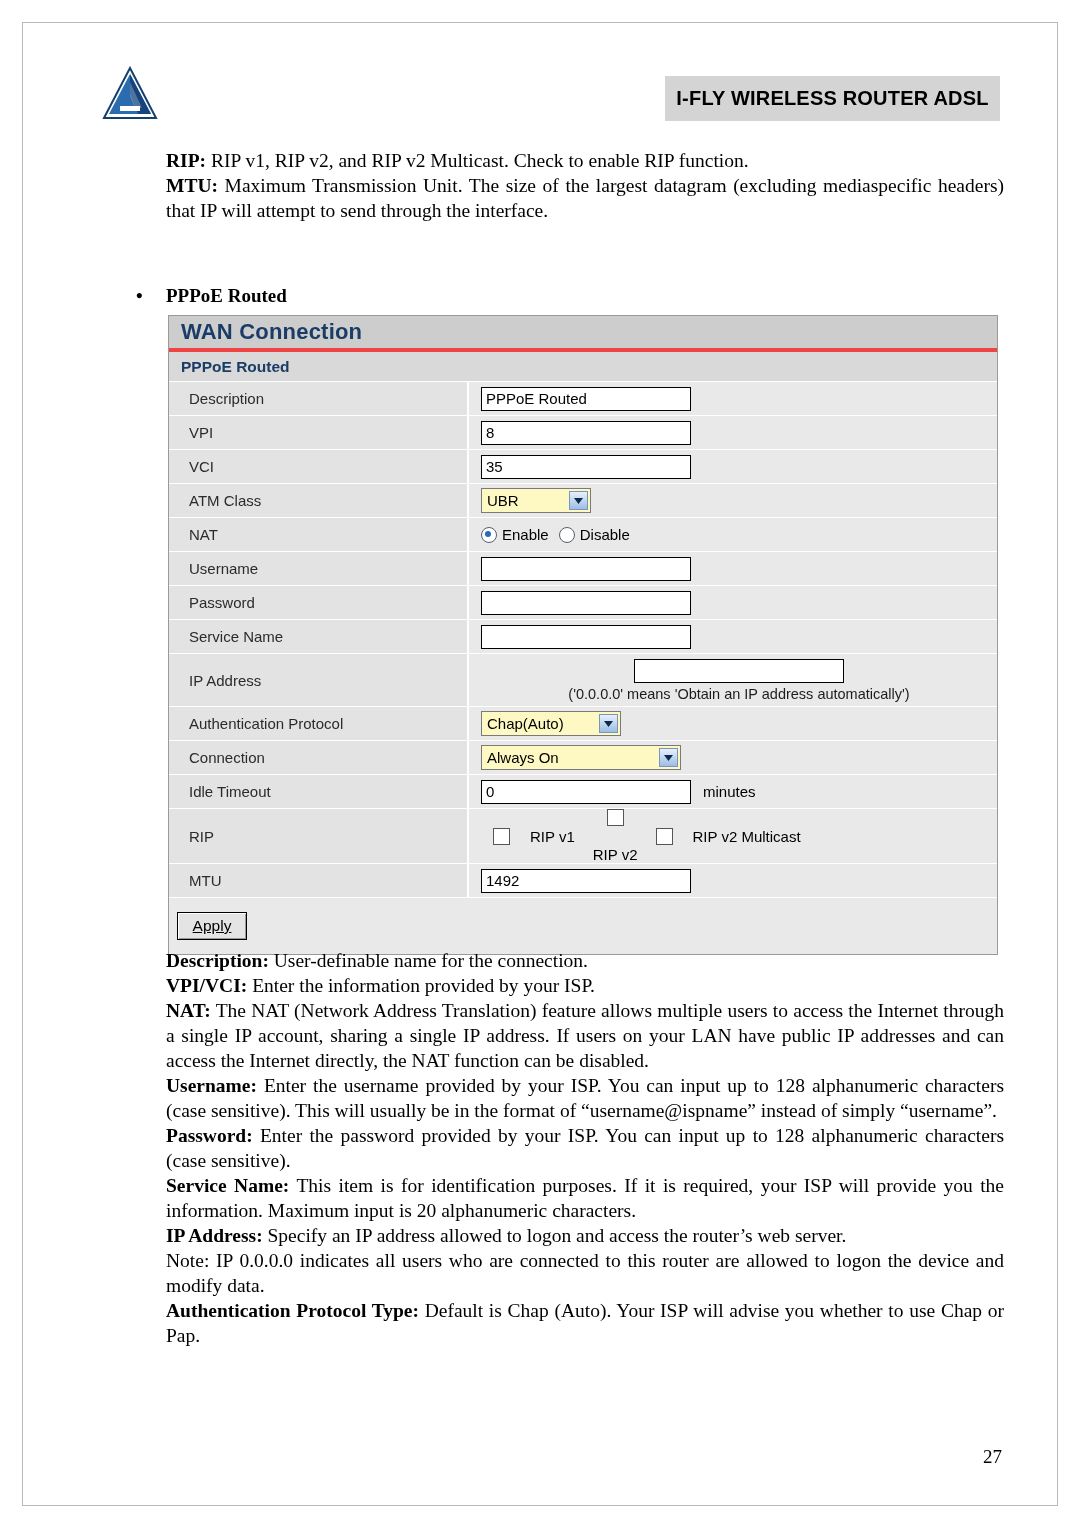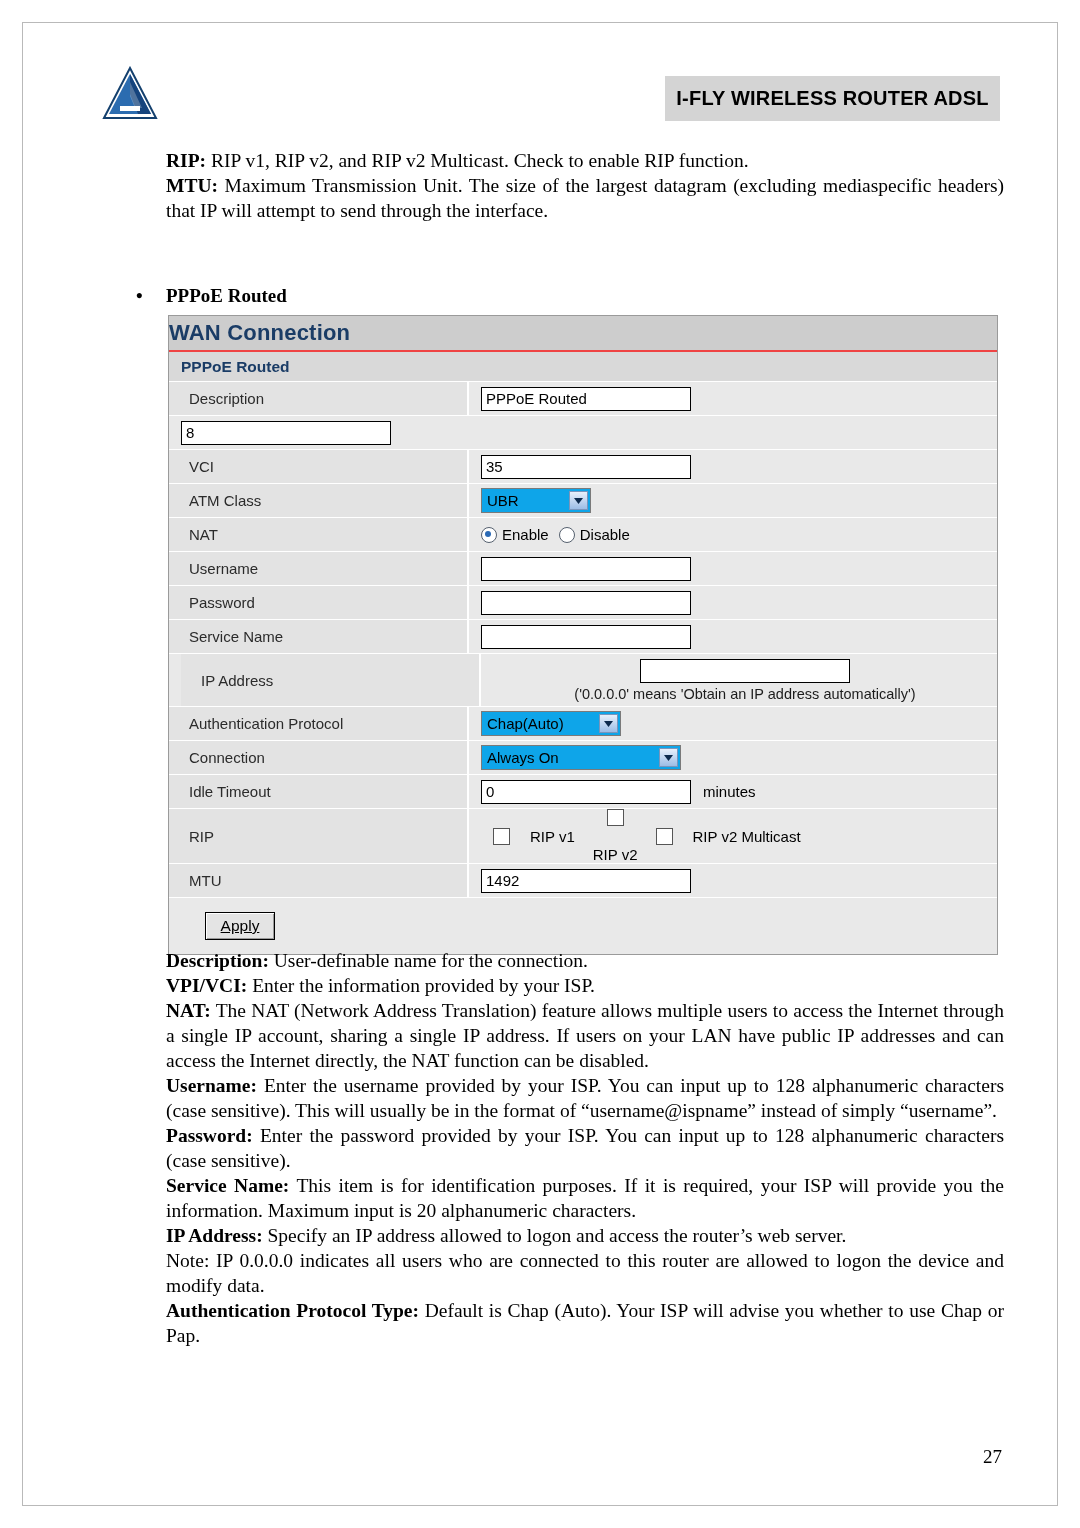--- a/index.html
+++ b/index.html
@@ -108,23 +108,23 @@
     background: #ffffff;
     font-family: "Liberation Sans", sans-serif;
     border: 1px solid #9a9a9a;
     box-sizing: border-box;
   }
   .panel-title {
     height: 36px;
     background: #cdcdcd;
     display: flex;
     align-items: center;
-    padding-left: 0;
-    box-sizing: border-box;
-    border-bottom: 2px solid #ef4444;
+    padding-left: 12px;
+    box-sizing: border-box;
+    border-bottom: 4px solid #ef4444;
   }
   .panel-title span {
     font-size: 22px;
     font-weight: bold;
     color: #1a3c66;
     letter-spacing: 0.2px;
   }
   .panel-subtitle {
     height: 30px;
     background: #d9d9d9;
@@ -186,21 +186,21 @@
     white-space: nowrap;
     overflow: hidden;
   }
   .hint {
     font-size: 14.5px;
     color: #1c1c1c;
     margin-top: 3px;
   }
   .sel {
     height: 25px;
-    background: #0ea5e9;
+    background: #fef9c3;
     border: 1px solid #7a7a7a;
     box-sizing: border-box;
     display: inline-flex;
     align-items: center;
     font-size: 15px;
     padding-left: 5px;
     position: relative;
   }
   .sel .sel-text { padding-right: 24px; }
   .sel .arrow {
@@ -243,21 +243,21 @@
     border: 1px solid #555; background: #fff;
     display: inline-block;
   }
   .unit { font-size: 15px; margin-left: 12px; }
 
   .panel-actions {
     background: #e9e9e9;
     height: 56px;
     display: flex;
     align-items: center;
-    padding-left: 36px;
+    padding-left: 8px;
     box-sizing: border-box;
     text-decoration: underline;
   }
   .btn {
     min-width: 70px;
     height: 28px;
     background: #e4e4e4;
     border: 1px solid #000;
     box-shadow: inset 1px 1px 0 #ffffff, inset -1px -1px 0 #9a9a9a;
     font-size: 15.5px;
@@ -323,20 +323,21 @@
     </div>
 
     <div class="form-row">
       <div class="form-label">Description</div>
       <div class="form-field">
         <div class="txt">PPPoE Routed</div>
       </div>
     </div>
 
     <div class="form-row">
+      <div class="form-label">VPI</div>
       <div class="form-field">
         <div class="txt">8</div>
       </div>
     </div>
 
     <div class="form-row">
       <div class="form-label">VCI</div>
       <div class="form-field">
         <div class="txt">35</div>
       </div>
@@ -386,21 +387,21 @@
       </div>
     </div>
 
     <div class="form-row">
       <div class="form-label">Service Name</div>
       <div class="form-field">
         <div class="txt"></div>
       </div>
     </div>
 
-    <div class="form-row" style="min-height:52px;padding-left:12px;">
+    <div class="form-row" style="min-height:52px;">
       <div class="form-label">IP Address</div>
       <div class="form-field col">
         <div class="txt"></div>
         <div class="hint">('0.0.0.0' means 'Obtain an IP address automatically')</div>
       </div>
     </div>
 
     <div class="form-row">
       <div class="form-label">Authentication Protocol</div>
       <div class="form-field">

